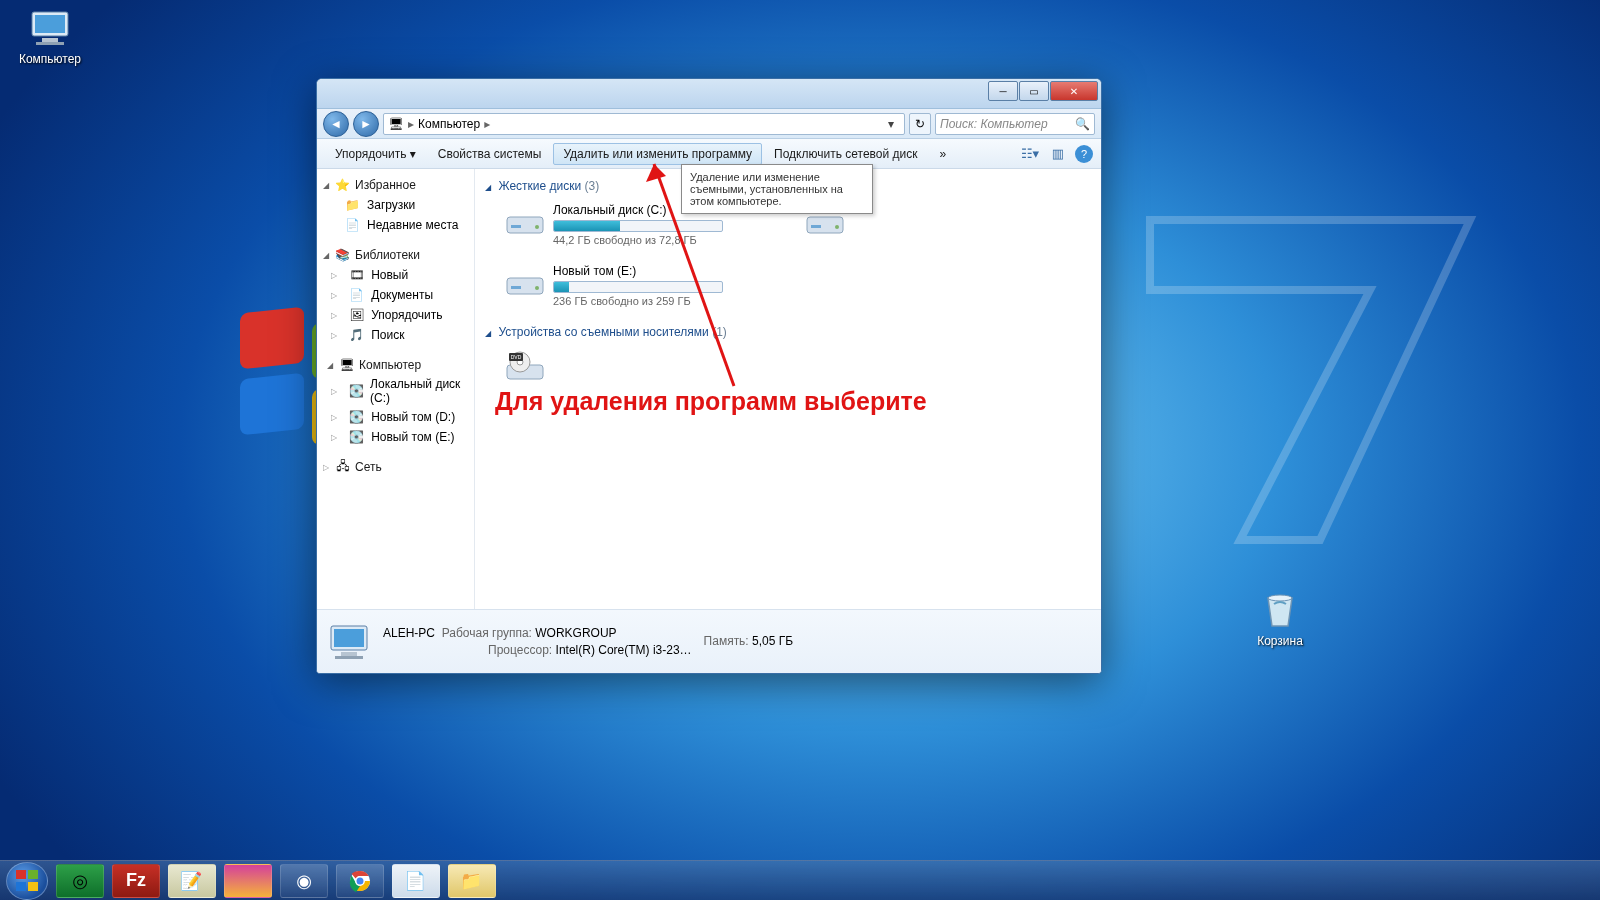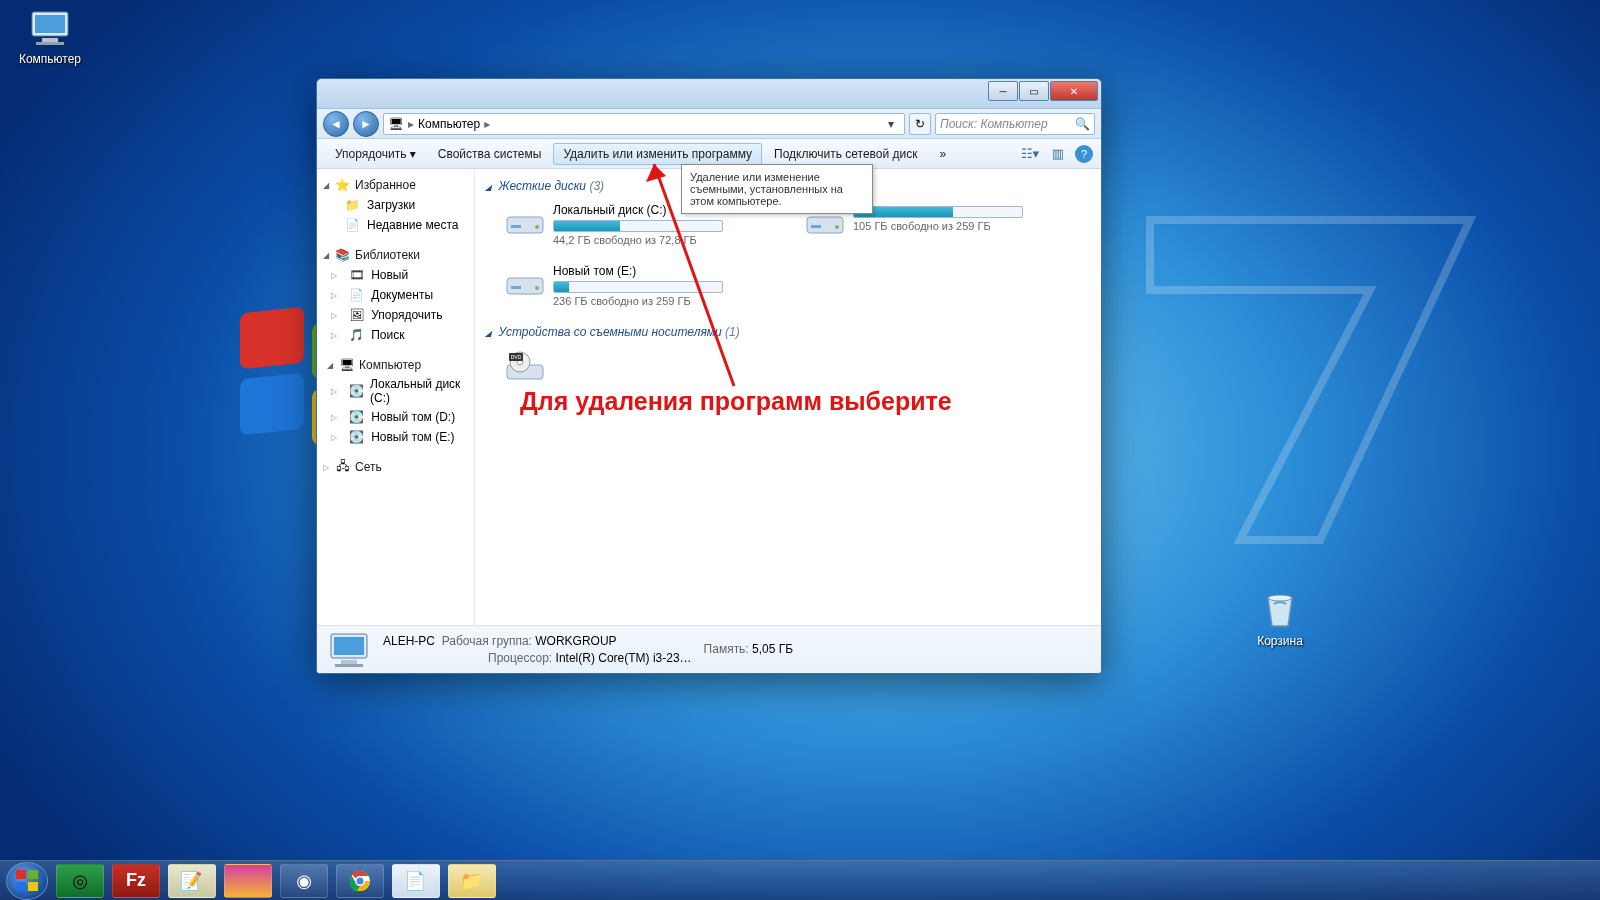--- a/index.html
+++ b/index.html
@@ -75,47 +75,47 @@
   width:158px; background:#fff; border-right:1px solid #e3e9f0; font-size:12px; padding:6px 0;
   overflow:hidden;
 }
 .side-group { margin-bottom: 10px; }
 .side-head { display:flex; align-items:center; padding:2px 6px; gap:4px;}
 .side-head .arr{font-size:8px;color:#666;width:8px;}
 .side-head .lab{color:#1a1a1a;}
 .side-sub { padding-left: 28px; display:flex; align-items:center; gap:6px; padding-top:2px;padding-bottom:2px;}
 .ic-s{width:16px;height:16px;display:inline-flex;align-items:center;justify-content:center;font-size:12px;}
 .content { flex:1; background:#fff; padding:6px 10px; font-size:12px; overflow:auto; position:relative;}
-.section-head{ color:#1e4e8c; padding:4px 0; border-bottom: none; font-style: italic;}
+.section-head{ color:#1e4e8c; padding:4px 0; border-bottom: none;}
 .section-head .arr{font-size:8px;margin-right:4px;}
 .section-head .cnt{color:#6b7f94;}
 .drive-row{display:flex;flex-wrap:wrap;gap:18px 40px;padding:6px 0 14px 20px;}
 .drive{display:flex;gap:8px;width:260px;}
 .drive-ic{width:40px;height:34px;}
 .drive-info{flex:1;}
 .drive-name{color:#000;margin-bottom:3px;}
 .drive-bar{height:12px;border:1px solid #9fb9d3;border-radius:2px;background:#f2f5f9;overflow:hidden;margin-bottom:2px;width:170px;}
 .drive-fill{height:100%;background:linear-gradient(#3fbedb,#1b93b5);}
 .drive-sub{color:#666;font-size:11px;}
 .details-pane{
-  height:48px;border-top:1px solid #d7e2ee;background:linear-gradient(#f3f8fd,#e9f1fa);
+  height:64px;border-top:1px solid #d7e2ee;background:linear-gradient(#f3f8fd,#e9f1fa);
   display:flex;align-items:center;padding:4px 10px;font-size:12px;gap:12px;
 }
 .details-pane .pc-ic{width:44px;height:40px;}
 .details-pane .col{line-height:1.35;}
 .details-pane .lab{color:#666;}
 
 .tooltip{
   position:absolute; left:681px; top:164px; width:192px;
   background:#fff; border:1px solid #8a8a8a; padding:6px 8px; font-size:11px; color:#333;
   box-shadow: 2px 2px 4px rgba(0,0,0,.2); z-index:50;
 }
 
 .anno-line{position:absolute;pointer-events:none;z-index:60;}
-.anno-text{position:absolute;left:520px;top:387px;color:#e01414;font-size:25px;font-weight:bold;z-index:60;pointer-events:none;}
+.anno-text{position:absolute;left:495px;top:387px;color:#e01414;font-size:25px;font-weight:bold;z-index:60;pointer-events:none;}
 
 .taskbar{
   position:absolute;left:0;right:0;bottom:0;height:40px;
   background:linear-gradient(rgba(80,120,170,.55),rgba(30,60,110,.7));
   border-top:1px solid rgba(255,255,255,.25);
   display:flex;align-items:center;padding:0 6px;backdrop-filter:blur(2px);
 }
 .start{
   width:42px;height:38px;border-radius:50%;
   background:radial-gradient(circle at 40% 35%,#5b9de8 0%,#1a4e9c 70%);
@@ -294,27 +294,20 @@
               </div>
             <div class="drive-sub">44,2 ГБ свободно из 72,8 ГБ</div>
           </div>
         </div>
         <div class="drive">
           <div class="drive-ic"><svg viewBox="0 0 40 34">
                 <rect x="2" y="14" width="36" height="16" rx="3" fill="#d7e2ee" stroke="#8fa6bc"></rect>
                 <rect x="6" y="22" width="10" height="3" fill="#6fa8d6"></rect>
                 <circle cx="32" cy="24" r="2" fill="#7fb36c"></circle>
               </svg></div>
-          <div class="drive-info">
-            <div class="drive-name"></div>
-            <div class="drive-bar">
-                <div class="drive-fill" style="width:59%"></div>
-              </div>
-            <div class="drive-sub">105 ГБ свободно из 259 ГБ</div>
-          </div>
         </div>
         <div class="drive">
           <div class="drive-ic"><svg viewBox="0 0 40 34">
                 <rect x="2" y="14" width="36" height="16" rx="3" fill="#d7e2ee" stroke="#8fa6bc"></rect>
                 <rect x="6" y="22" width="10" height="3" fill="#6fa8d6"></rect>
                 <circle cx="32" cy="24" r="2" fill="#7fb36c"></circle>
               </svg></div>
           <div class="drive-info">
             <div class="drive-name">Новый том (E:)</div>
             <div class="drive-bar">

